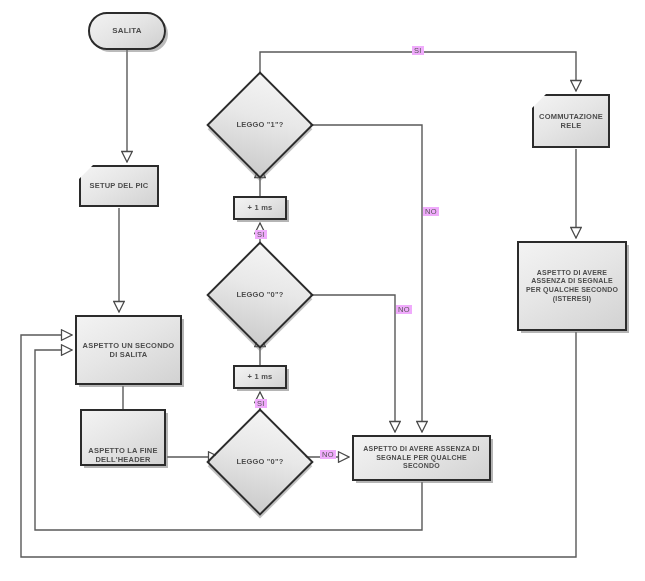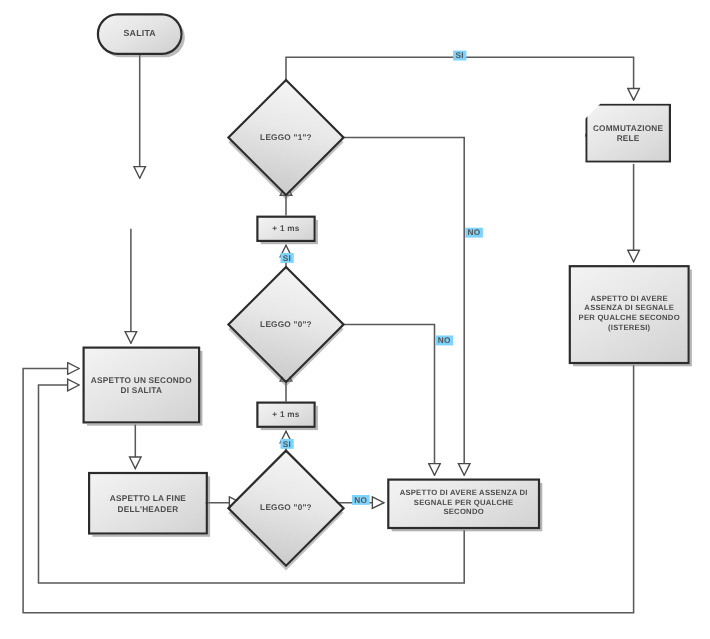--- a/index.html
+++ b/index.html
@@ -81,23 +81,23 @@
     transform:rotate(45deg);
     box-shadow:3px 3px 0 -1px rgba(120,120,120,.45);
   }
   .n-dia .lbl{position:relative;z-index:2;}
 
   
   .elabel{
     position:absolute;
     color:#555;
     font-size:7.5px;
-    font-weight:bold;
+    font-weight:normal;
     letter-spacing:.3px;
-    background:#7dd3fc;
+    background:#f0abfc;
     padding:0 2px;
     z-index:4;
     white-space:nowrap;
   }
 </style>
 </head>
 <body>
 
 <div id="canvas">
 
@@ -138,26 +138,29 @@
       <path d="M576,332 L576,557 L21,557 L21,335 L72,335" marker-end="url(#ah)"></path>
 
       <path d="M422,482 L422,530 L35,530 L35,350 L72,350" marker-end="url(#ah)"></path>
     </g>
   </svg>
 
   <div class="node n-term" style="left:88px;top:12px;width:78px;height:38px;font-size:8px;">
     <span class="lbl">SALITA</span>
   </div>
 
+  <div class="node n-card" style="left:79px;top:165px;width:80px;height:42px;font-size:7.5px;">
+    <span class="lbl">SETUP DEL PIC</span>
+  </div>
 
   <div class="node n-rect" style="left:75px;top:315px;width:107px;height:70px;font-size:7.5px;">
     <span class="lbl">ASPETTO UN SECONDO DI SALITA</span>
   </div>
 
-  <div class="node n-rect" style="left:80px;top:429px;width:109px;height:57px;font-size:7.5px;">
+  <div class="node n-rect" style="left:80px;top:409px;width:86px;height:57px;font-size:7.5px;align-items:flex-end;">
     <span class="lbl">ASPETTO LA FINE DELL'HEADER</span>
   </div>
 
   <div class="node n-dia" style="left:222px;top:87px;width:76px;height:76px;font-size:7.5px;">
     <span class="dshape"></span>
     <span class="lbl">LEGGO "1"?</span>
   </div>
 
   <div class="node n-rect" style="left:233px;top:196px;width:54px;height:24px;font-size:7.5px;">
     <span class="lbl">+ 1 ms</span>

